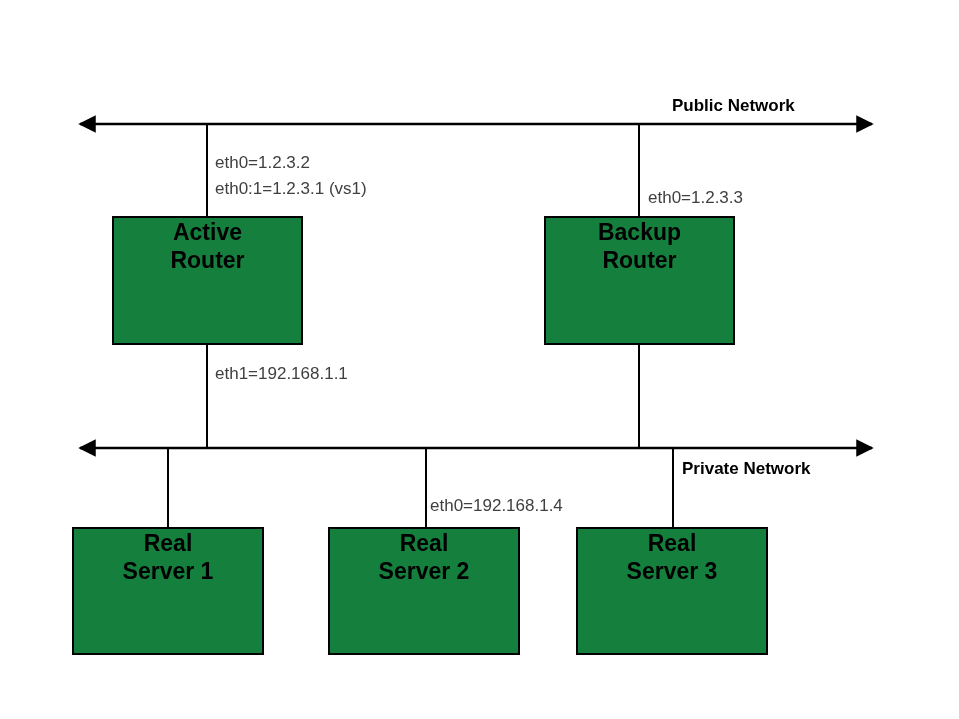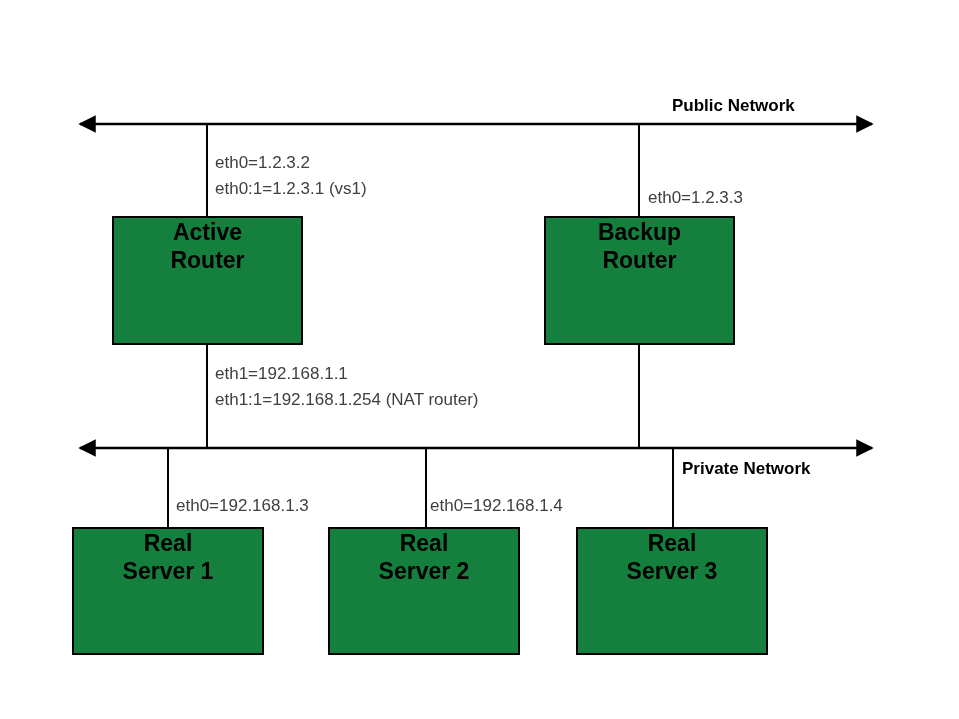--- a/index.html
+++ b/index.html
@@ -104,27 +104,23 @@
     <span class="node-line">Router</span>
   </div>
 
   <div class="node-box" style="left:544px; top:216px; width:191px; height:129px;">
     <span class="node-line">Backup</span>
     <span class="node-line">Router</span>
   </div>
 
   <div class="iface-label" style="left:215px; top:361px;">
     <span>eth1=192.168.1.1</span>
-    <span>eth1:1=192.168.1.254 (NAT router)</span>
   </div>
 
 
-  <div class="iface-label" style="left:176px; top:493px;">
-    <span>eth0=192.168.1.3</span>
-  </div>
 
   <div class="iface-label" style="left:430px; top:493px;">
     <span>eth0=192.168.1.4</span>
   </div>
 
 
   <div class="node-box" style="left:72px; top:527px; width:192px; height:128px;">
     <span class="node-line">Real</span>
     <span class="node-line">Server 1</span>
   </div>

